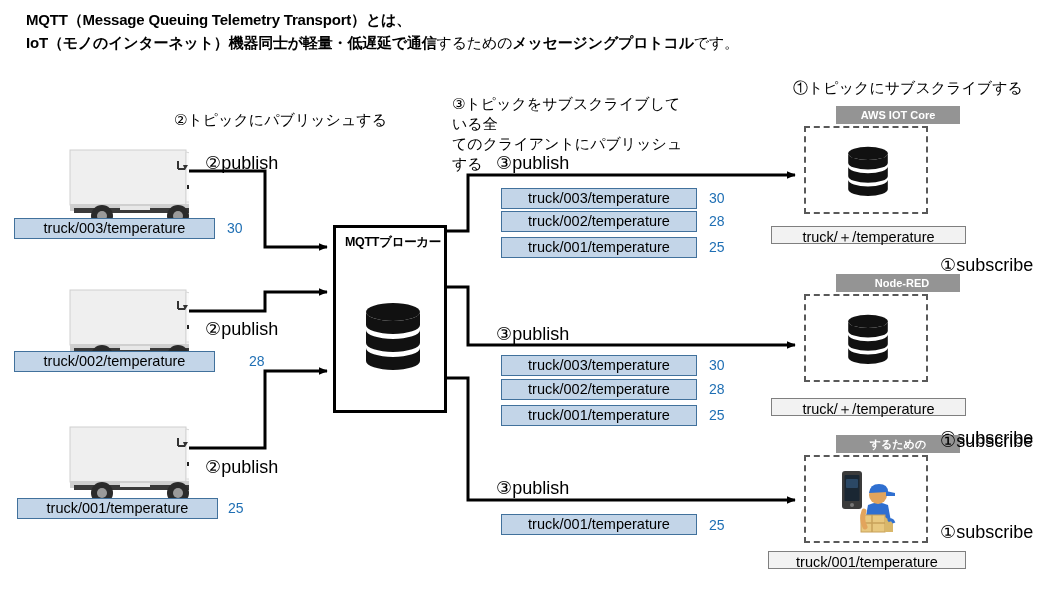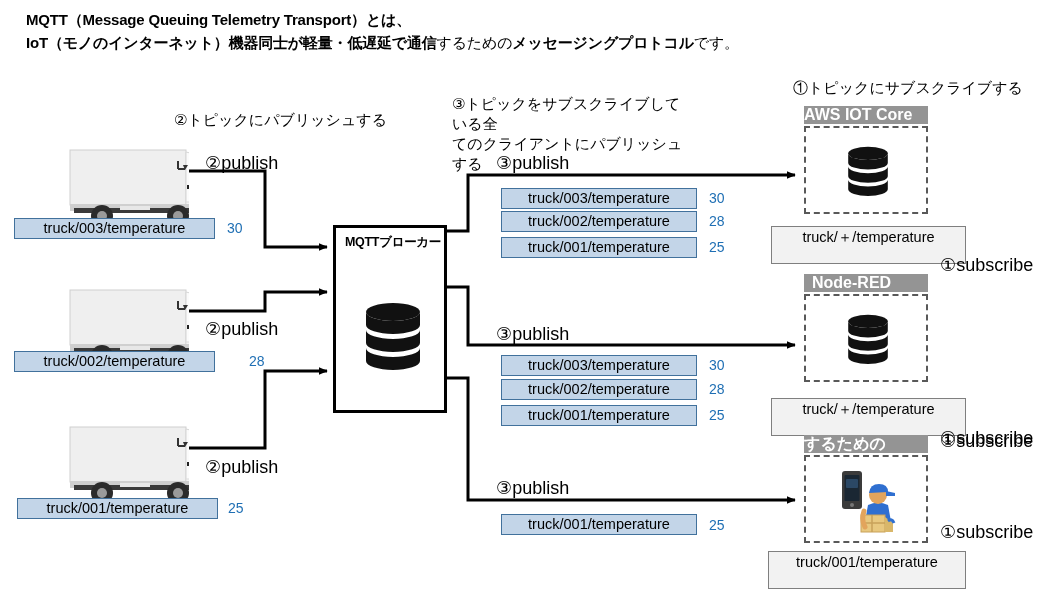--- a/index.html
+++ b/index.html
@@ -50,33 +50,34 @@
   }
   .broker-label{
     left:0;top:6px;width:114px;text-align:center;
     font-size:12.5px;font-weight:bold;color:#000;letter-spacing:-0.3px;
   }
 
   
   .card-head{
     box-sizing:border-box;
     background:#949494;color:#fff;
-    font-size:16px;font-weight:bold;
-    text-align:left;line-height:18px;height:18px;
+    font-size:11px;font-weight:bold;
+    text-align:center;line-height:18px;height:18px;
     width:124px;
+    margin-left:32px;
   }
   .card-body{
     box-sizing:border-box;
     width:124px;height:88px;
     border:2px dashed #595959;background:#fff;
   }
   .topicbox{
     box-sizing:border-box;
     border:1px solid #7f7f7f;background:#f2f2f2;color:#000;
-    font-size:14.5px;height:38px;line-height:20px;text-align:center;
+    font-size:14.5px;height:18px;line-height:20px;text-align:center;
     white-space:nowrap;
   }
 
   
   svg.layer{position:absolute;left:0;top:0;width:1049px;height:592px;pointer-events:none;}
 </style>
 </head>
 <body>
 
 <div id="stage">

